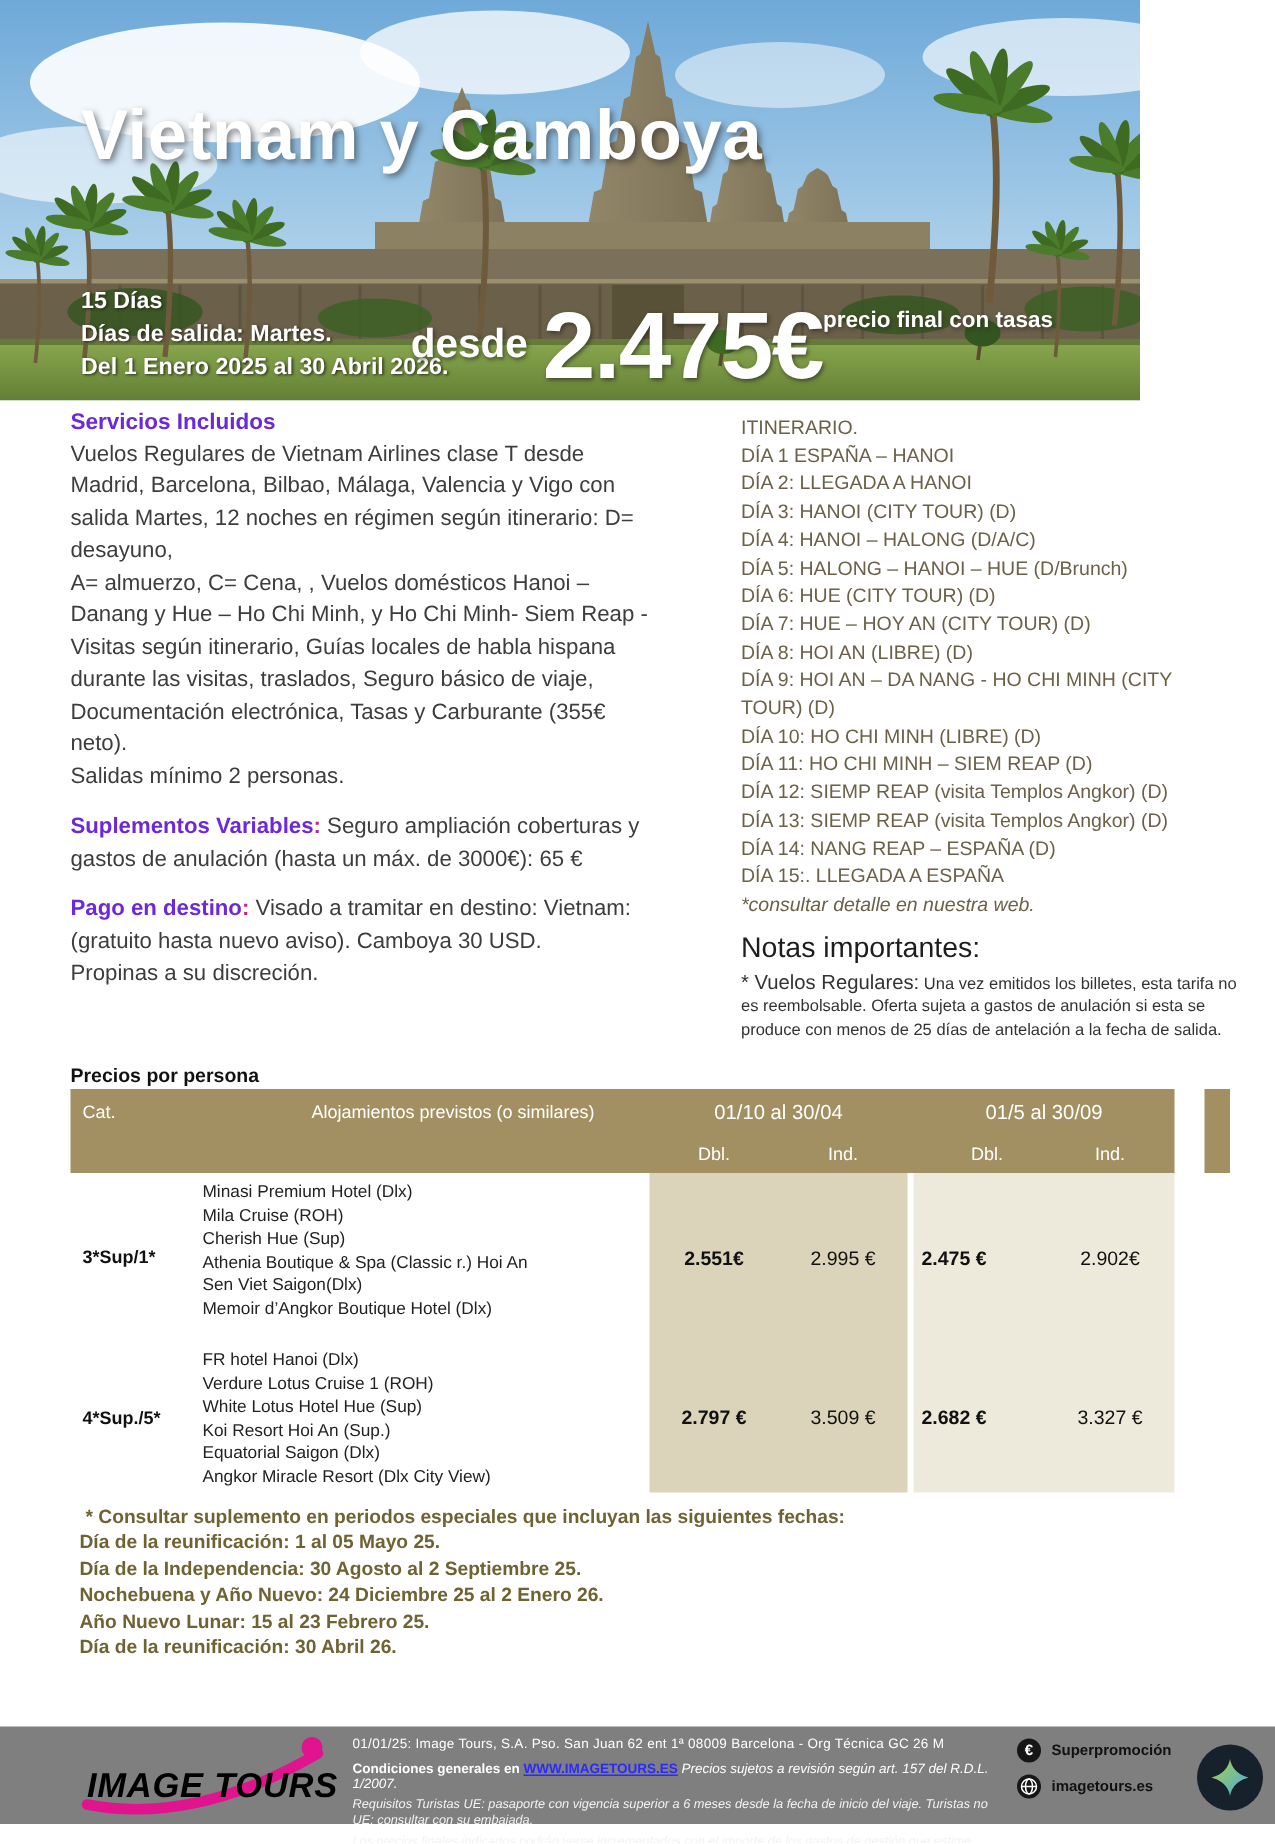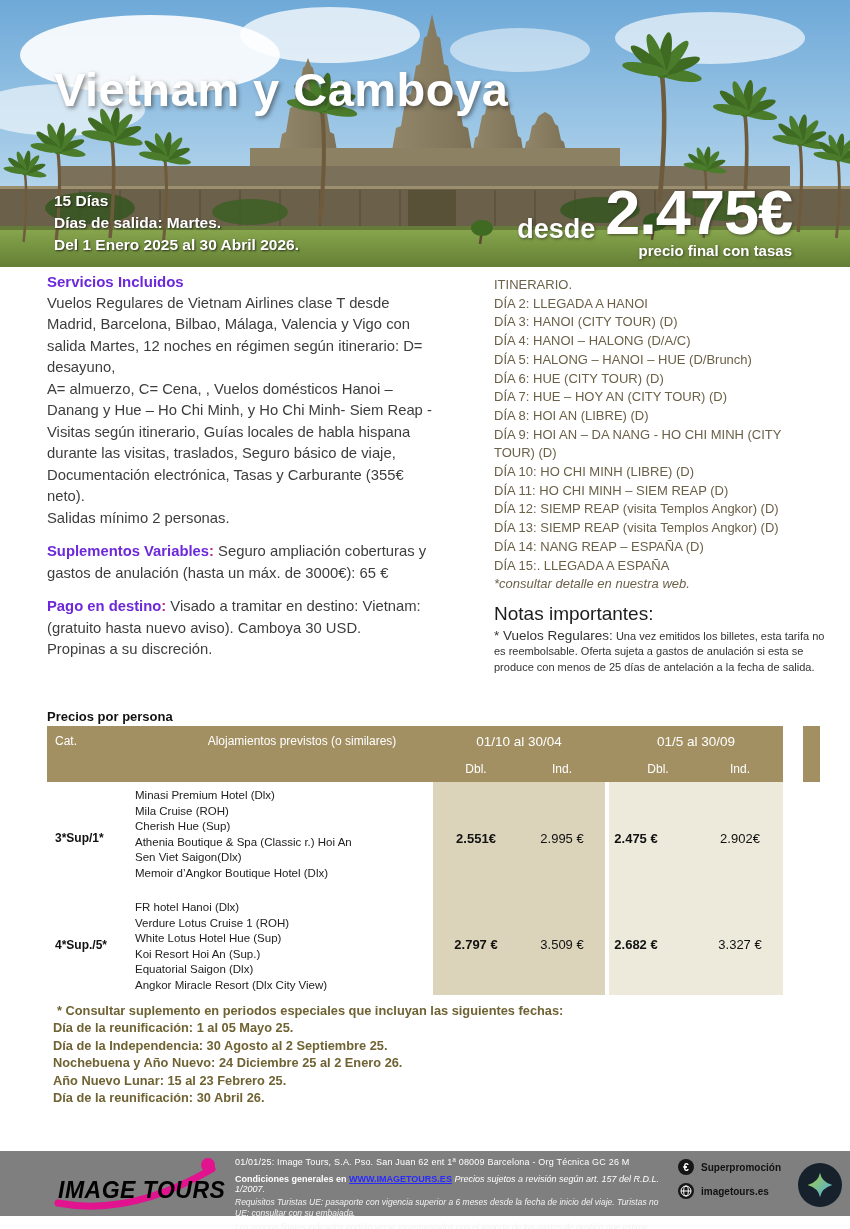--- a/index.html
+++ b/index.html
@@ -1,29 +1,29 @@
 <!DOCTYPE html>
 <html><head>
 <meta charset="utf-8">
 <style>
   html,body{margin:0;padding:0;background:#ffffff;}
   .page{position:relative;width:850px;height:1229px;background:#fff;overflow:hidden;
         font-family:"Liberation Sans",sans-serif;}
 
   
-  .hero{position:absolute;left:0;top:0;width:850px;height:267px;overflow:hidden;}
+  .hero{position:absolute;left:0;top:0;width:760px;height:267px;overflow:hidden;}
   .hero svg{position:absolute;left:0;top:0;}
   .hero-title{position:absolute;left:54px;top:62px;font-size:47px;font-weight:bold;color:#fff;
               text-shadow:2px 2px 4px rgba(40,40,40,.55);letter-spacing:.5px;}
   .hero-info{position:absolute;left:54px;top:190px;color:#fff;font-weight:bold;font-size:15.5px;
              line-height:22px;text-shadow:1px 1px 2px rgba(30,30,20,.85);}
   .price-block{position:absolute;right:58px;bottom:8px;display:flex;align-items:flex-end;
                color:#fff;text-shadow:1px 1px 3px rgba(40,40,30,.7);}
   .price-prefix{font-size:27px;font-weight:bold;margin:0 10px 14px 0;}
-  .price-main{display:flex;flex-direction:column;align-items:flex-end;}
+  .price-main{display:flex;}
   .price-value{font-size:63px;font-weight:bold;line-height:56px;letter-spacing:-1px;}
   .price-note{font-size:15px;font-weight:bold;margin-top:2px;}
 
   
   .col-left{position:absolute;left:47px;top:271px;width:414px;font-size:14.8px;color:#3d3d3d;
             line-height:21.5px;}
   .h-olive{color:#6d28d9;font-weight:bold;}
   .colon-magenta{color:#c0268c;font-weight:bold;}
   .pre{white-space:pre-line;}
   .services-heading{font-size:15px;margin-bottom:0;}
@@ -218,20 +218,21 @@
       <span class="pre">Seguro ampliación coberturas y
 gastos de anulación (hasta un máx. de 3000€): 65 €</span></p>
     <p class="para mt14"><span class="h-olive">Pago en destino</span><span class="colon-magenta">:</span>
       <span class="pre">Visado a tramitar en destino: Vietnam:
 (gratuito hasta nuevo aviso). Camboya 30 USD.
 Propinas a su discreción.</span></p>
   </div>
 
   <div class="col-right">
     <div class="itin-heading">ITINERARIO.</div>
+    <div class="itin-day">DÍA 1  ESPAÑA – HANOI</div>
     <div class="itin-day">DÍA 2: LLEGADA A HANOI</div>
     <div class="itin-day">DÍA 3: HANOI (CITY TOUR) (D)</div>
     <div class="itin-day">DÍA 4: HANOI – HALONG (D/A/C)</div>
     <div class="itin-day">DÍA 5: HALONG – HANOI – HUE (D/Brunch)</div>
     <div class="itin-day">DÍA 6: HUE (CITY TOUR) (D)</div>
     <div class="itin-day">DÍA 7: HUE – HOY AN (CITY TOUR) (D)</div>
     <div class="itin-day">DÍA 8: HOI AN (LIBRE) (D)</div>
     <div class="itin-day">DÍA 9: HOI AN – DA NANG - HO CHI MINH (CITY
 TOUR) (D)</div>
     <div class="itin-day">DÍA 10: HO CHI MINH (LIBRE) (D)</div>

